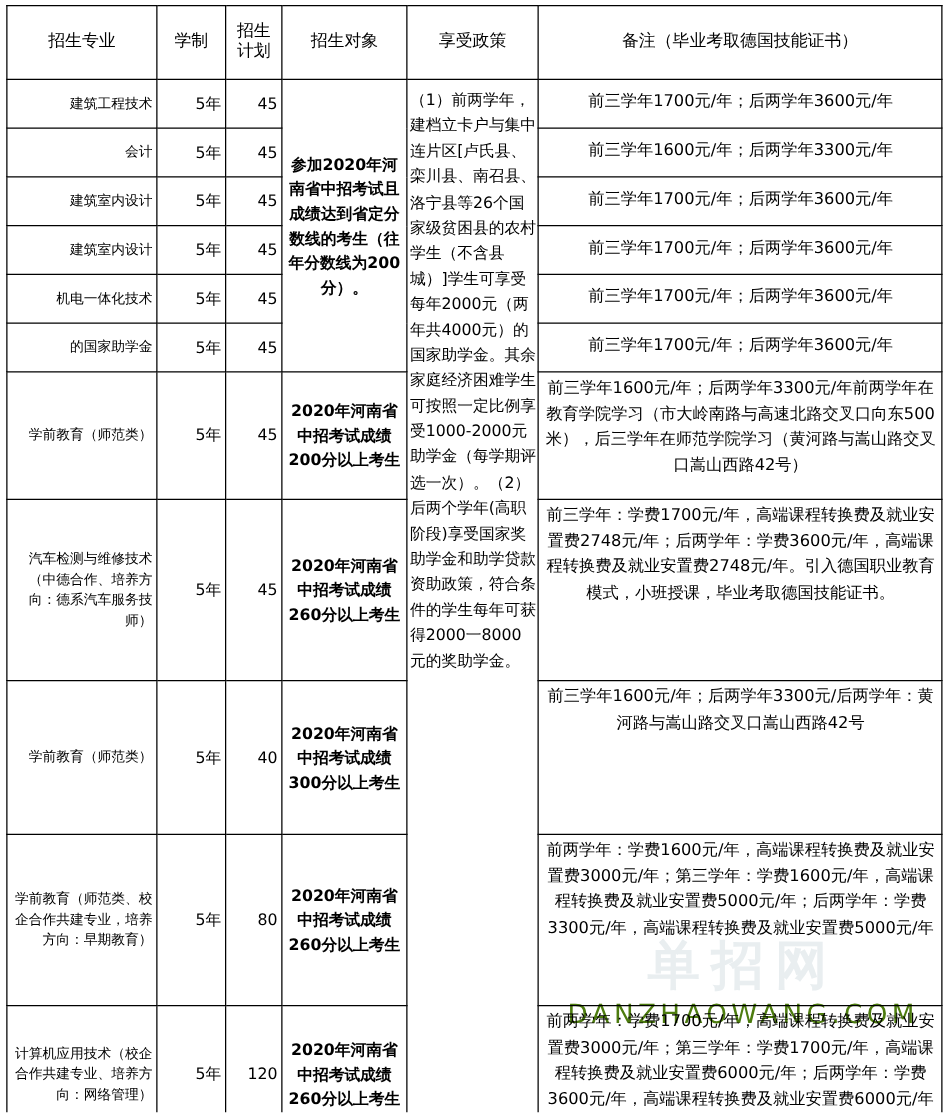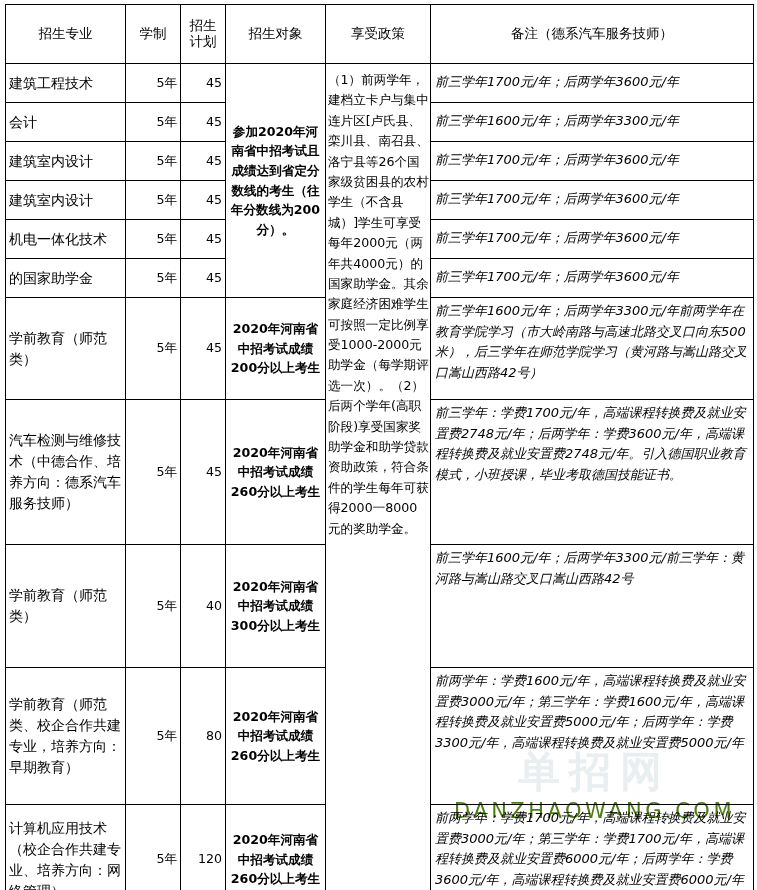--- a/index.html
+++ b/index.html
@@ -78,22 +78,22 @@
   th{
     text-align:center;
     height:50px;
     font-size:13.5px;
   }
   .th-stack{
     display:block;
     line-height:1.18;
   }
   td.major{
-    text-align:left;
-    font-size:14px;
+    text-align:right;
+    font-size:11px;
     line-height:1.5;
   }
   td.len, td.plan{
     text-align:right;
     font-size:12.6px;
   }
   td.target{
     text-align:center;
     font-size:12.6px;
     line-height:1.55;
@@ -103,27 +103,26 @@
   td.policy{
     text-align:left;
     font-size:12.6px;
     line-height:1.62;
     vertical-align:top;
     padding-top:6px;
     padding-left:2px;
     padding-right:1px;
   }
   td.remark{
-    text-align:left;
+    text-align:center;
     font-size:13px;
     line-height:1.58;
     vertical-align:top;
     padding-top:3px;
     padding-left:4px;
-    font-style:italic;
   }
   td.remark.mid{
     vertical-align:middle;
   }
   tr.r-short td{height:30px;}
 </style>
 </head>
 <body>
 
 <div id="page">
@@ -155,21 +154,21 @@
           <span class="th-stack">招生</span>
           <span class="th-stack">计划</span>
         </th>
         <th>
           <span class="th-stack">招生对象</span>
         </th>
         <th>
           <span class="th-stack">享受政策</span>
         </th>
         <th>
-          <span class="th-stack">备注（德系汽车服务技师）</span>
+          <span class="th-stack">备注（毕业考取德国技能证书）</span>
         </th>
       </tr>
     </thead>
 
     <tbody>
 
       <tr class="r-short">
         <td class="major">建筑工程技术</td>
         <td class="len">5年</td>
         <td class="plan">45</td>
@@ -227,21 +226,21 @@
         <td class="plan">45</td>
         <td class="target">2020年河南省中招考试成绩260分以上考生</td>
         <td class="remark">前三学年：学费1700元/年，高端课程转换费及就业安置费2748元/年；后两学年：学费3600元/年，高端课程转换费及就业安置费2748元/年。引入德国职业教育模式，小班授课，毕业考取德国技能证书。</td>
       </tr>
 
       <tr style="height:123px;">
         <td class="major">学前教育（师范类）</td>
         <td class="len">5年</td>
         <td class="plan">40</td>
         <td class="target">2020年河南省中招考试成绩300分以上考生</td>
-        <td class="remark">前三学年1600元/年；后两学年3300元/前三学年：黄河路与嵩山路交叉口嵩山西路42号</td>
+        <td class="remark">前三学年1600元/年；后两学年3300元/后两学年：黄河路与嵩山路交叉口嵩山西路42号</td>
       </tr>
 
       <tr style="height:137px;">
         <td class="major">学前教育（师范类、校企合作共建专业，培养方向：早期教育）</td>
         <td class="len">5年</td>
         <td class="plan">80</td>
         <td class="target">2020年河南省中招考试成绩260分以上考生</td>
         <td class="remark">前两学年：学费1600元/年，高端课程转换费及就业安置费3000元/年；第三学年：学费1600元/年，高端课程转换费及就业安置费5000元/年；后两学年：学费3300元/年，高端课程转换费及就业安置费5000元/年</td>
       </tr>
 

